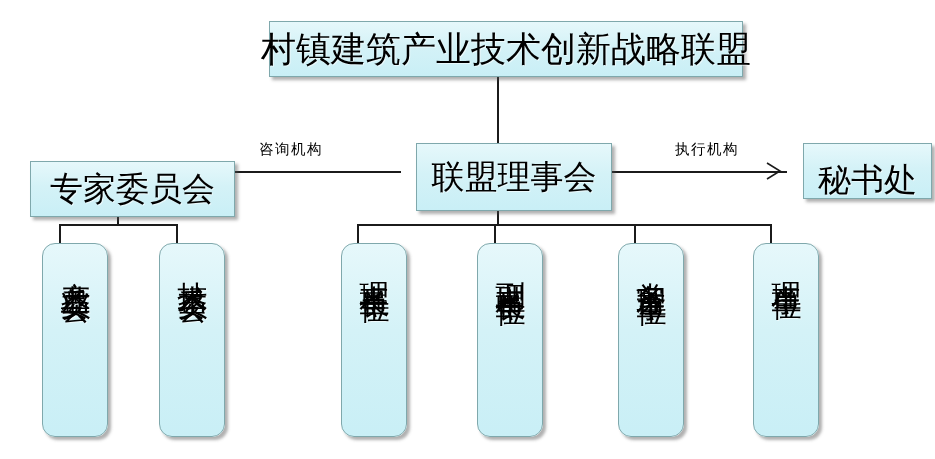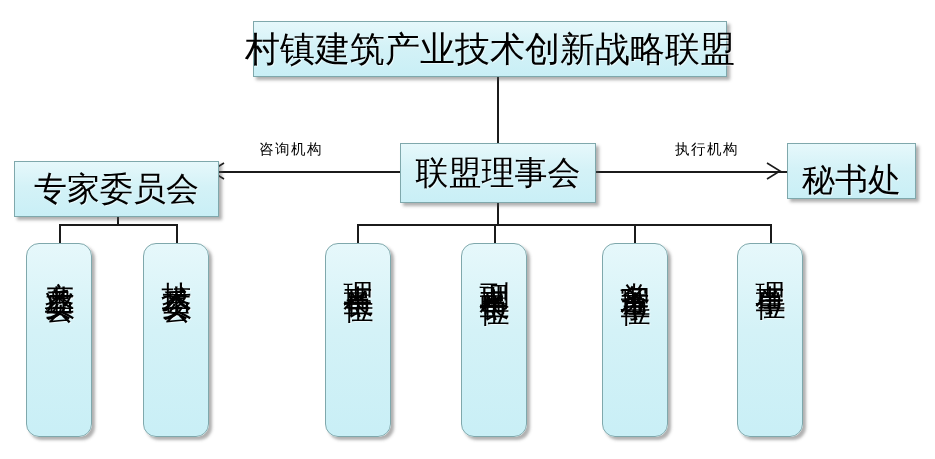--- a/index.html
+++ b/index.html
@@ -26,20 +26,21 @@
     border: 1px solid #7fa8ac;
     box-shadow: 3px 3px 3px rgba(80,80,80,0.45);
     display: flex;
     align-items: center;
     justify-content: center;
     color: #000000;
     font-family: "DejaVu Sans", "Liberation Sans", sans-serif;
     line-height: 1.05;
     z-index: 3;
     text-shadow: 1px 1px 0 rgba(255,255,255,0.55);
+    margin-left: 16px;
   }
   .node.rounded {
     border-radius: 13px;
   }
 
   
   .node.horiz {
     font-size: 33px;
     letter-spacing: 0px;
     white-space: nowrap;
@@ -121,21 +122,21 @@
   <div class="line v" style="left:770px; top:224px; height:20px;"></div>
 
   <div class="node horiz title" style="left:253px; top:21px; width:474px; height:56px;">
     <span>村镇建筑产业技术创新战略联盟</span>
   </div>
 
   <div class="node horiz" style="left:14px; top:161px; width:205px; height:56px;">
     <span>专家委员会</span>
   </div>
 
-  <div class="node horiz" style="left:400px; top:143px; width:196px; height:60px;">
+  <div class="node horiz" style="left:400px; top:143px; width:196px; height:68px;">
     <span>联盟理事会</span>
   </div>
 
   <div class="node horiz" style="left:787px; top:143px; width:129px; height:56px;align-items:flex-end;">
     <span>秘书处</span>
   </div>
 
   <div class="edge-label" style="left:259px; top:140px;">咨询机构</div>
   <div class="edge-label" style="left:628px; top:140px;margin-left:47px;">执行机构</div>
 

